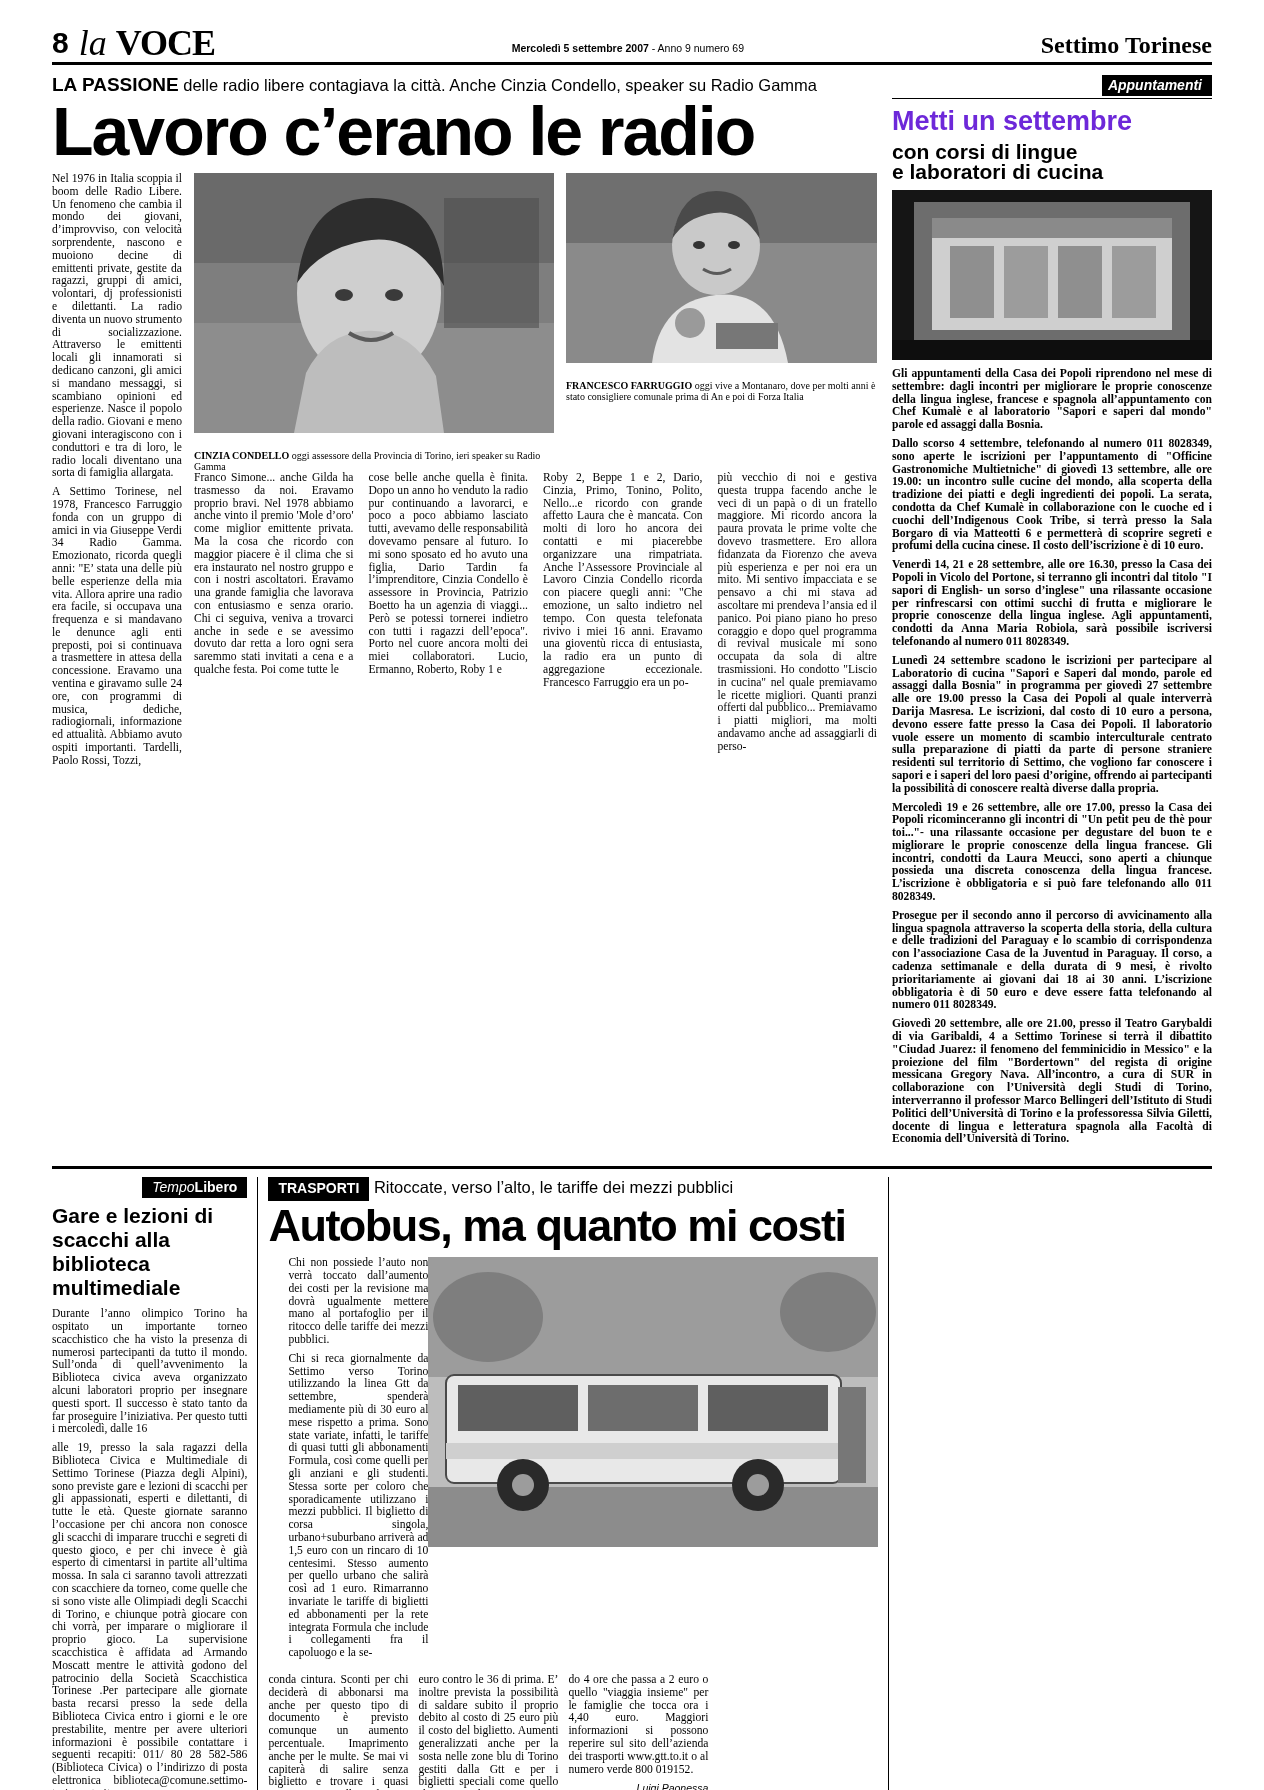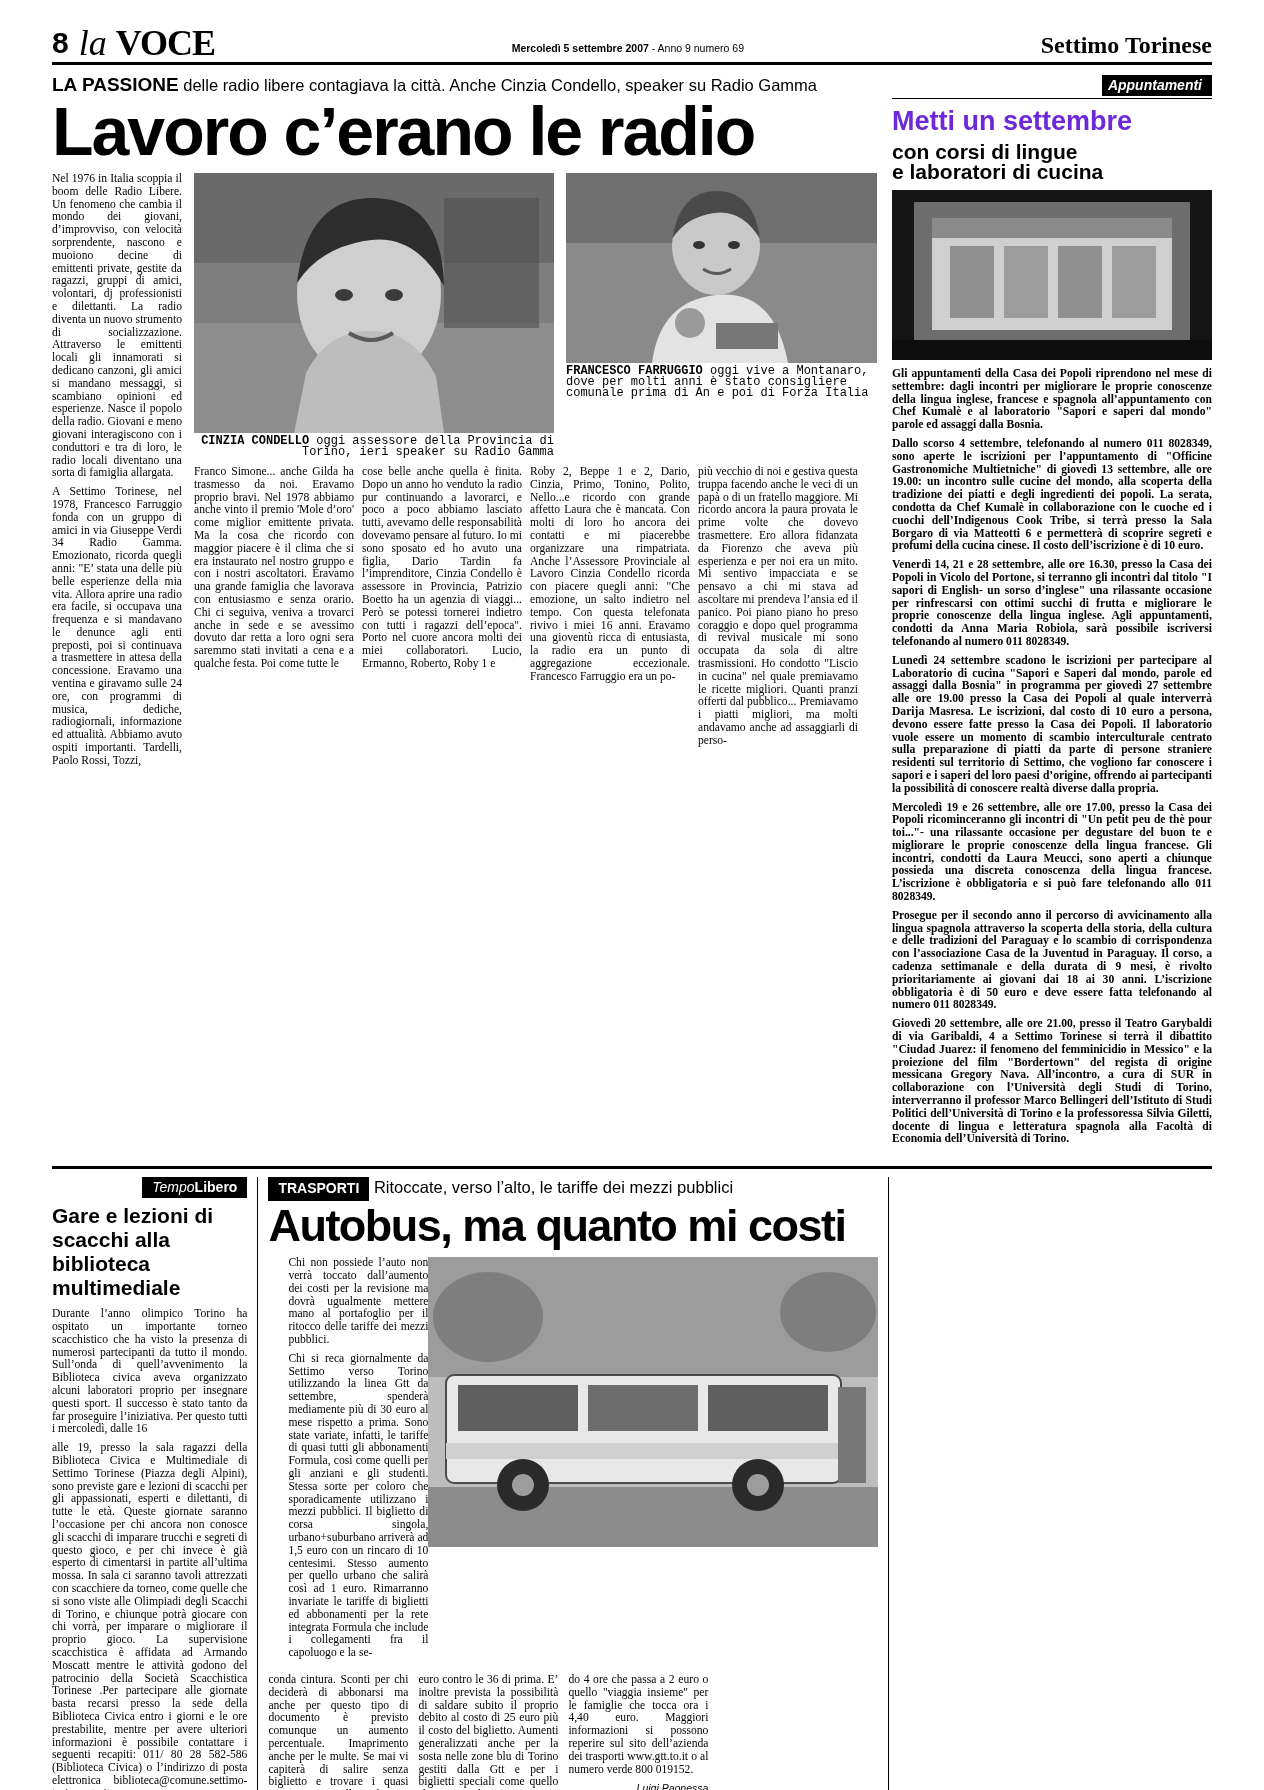--- a/index.html
+++ b/index.html
@@ -22,21 +22,21 @@
   .rightcol{width:320px;margin-left:15px;}
 
   .kicker{font-family:"Liberation Sans",sans-serif;font-size:16.5px;line-height:19px;}
   .kicker b{font-size:19px;}
   .headline{font-family:"Liberation Sans",sans-serif;font-weight:bold;font-size:68px;line-height:68px;letter-spacing:-2px;margin:2px 0 8px 0;}
   .col{font-size:11.6px;line-height:12.8px;text-align:justify;hyphens:auto;}
   .col p{margin:0 0 6px 0;}
   .w130{width:130px;}
 
   .photo{background:#b9b9b9;position:relative;overflow:hidden;}
-  .cap{font-family:Liberation Mono, monospace;font-size:12px;line-height:11px;margin-top:3px;}
+  .cap{font-family:Liberation Serif, serif;font-size:10px;line-height:11px;margin-top:17px;}
   .cap b{text-transform:uppercase;}
 
   
   .rail-tab{background:#000;color:#fff;font-family:"Liberation Sans",sans-serif;font-style:italic;font-weight:bold;font-size:14px;padding:2px 10px 3px 6px;display:inline-block;float:right;}
   .rail-title{font-family:"Liberation Sans",sans-serif;font-weight:bold;font-size:27px;line-height:29px;color:#6d28d9;margin-top:8px;}
   .rail-sub{font-family:"Liberation Sans",sans-serif;font-weight:bold;font-size:21px;line-height:20px;margin-top:6px;}
   .rail-body{font-size:11.6px;line-height:12.8px;text-align:justify;}
   .rail-body p{margin:0 0 6px 0;font-weight:bold;}
   .hr{border-top:1px solid #000;margin:6px 0;}
 
@@ -76,21 +76,21 @@
       <div style="display:flex;gap:12px;">
 
         <div class="col w130">
           <p>Nel 1976 in Italia scoppia il boom delle Radio Libere. Un fenomeno che cambia il mondo dei giovani, d’improvviso, con velocità sorprendente, nascono e muoiono decine di emittenti private, gestite da ragazzi, gruppi di amici, volontari, dj professionisti e dilettanti. La radio diventa un nuovo strumento di socializzazione. Attraverso le emittenti locali gli innamorati si dedicano canzoni, gli amici si mandano messaggi, si scambiano opinioni ed esperienze. Nasce il popolo della radio. Giovani e meno giovani interagiscono con i conduttori e tra di loro, le radio locali diventano una sorta di famiglia allargata.</p>
           <p>A Settimo Torinese, nel 1978, Francesco Farruggio fonda con un gruppo di amici in via Giuseppe Verdi 34 Radio Gamma. Emozionato, ricorda quegli anni: "E’ stata una delle più belle esperienze della mia vita. Allora aprire una radio era facile, si occupava una frequenza e si mandavano le denunce agli enti preposti, poi si continuava a trasmettere in attesa della concessione. Eravamo una ventina e giravamo sulle 24 ore, con programmi di musica, dediche, radiogiornali, informazione ed attualità. Abbiamo avuto ospiti importanti. Tardelli, Paolo Rossi, Tozzi,</p>
         </div>
 
         <div style="width:683px;">
           <div style="display:flex;gap:12px;">
 
-            <div style="width:360px;text-align:right;">
+            <div style="width:360px;">
               <div class="photo" style="height:260px;">
                 <svg width="360" height="260" viewBox="0 0 360 260">
                   <rect width="360" height="260" fill="#7e7e7e"></rect>
                   <rect x="0" y="0" width="360" height="90" fill="#6a6a6a"></rect>
                   <rect x="0" y="150" width="360" height="110" fill="#8d8d8d"></rect>
                   <ellipse cx="175" cy="120" rx="72" ry="88" fill="#cfcfcf"></ellipse>
                   <path d="M103 110 q10 -85 75 -85 q70 0 72 88 q-30 -55 -80 -45 q-45 8 -67 42z" fill="#2d2d2d"></path>
                   <path d="M112 200 q20 -40 60 -42 q45 -3 70 45 l8 57 h-150z" fill="#bdbdbd"></path>
                   <ellipse cx="150" cy="122" rx="9" ry="6" fill="#3a3a3a"></ellipse>
                   <ellipse cx="200" cy="122" rx="9" ry="6" fill="#3a3a3a"></ellipse>
@@ -113,21 +113,21 @@
                   <path d="M137 96 q14 9 28 0" stroke="#5a5a5a" stroke-width="3" fill="none"></path>
                   <path d="M86 190 q8 -62 64 -68 q58 -6 72 68z" fill="#e3e3e3"></path>
                   <circle cx="124" cy="150" r="15" fill="#9a9a9a"></circle>
                   <rect x="150" y="150" width="62" height="26" fill="#777"></rect>
                 </svg>
               </div>
               <div class="cap"><b>FRANCESCO FARRUGGIO</b><span> oggi vive a Montanaro, dove per molti anni è stato consigliere comunale prima di An e poi di Forza Italia</span></div>
             </div>
           </div>
 
-          <div style="display:flex;gap:8px;margin-top:8px;">
+          <div style="display:flex;gap:15px;margin-top:0;">
             <div class="col" style="width:160px">
                   <p>Franco Simone... anche Gilda ha trasmesso da noi. Eravamo proprio bravi. Nel 1978 abbiamo anche vinto il premio 'Mole d’oro' come miglior emittente privata. Ma la cosa che ricordo con maggior piacere è il clima che si era instaurato nel nostro gruppo e con i nostri ascoltatori. Eravamo una grande famiglia che lavorava con entusiasmo e senza orario. Chi ci seguiva, veniva a trovarci anche in sede e se avessimo dovuto dar retta a loro ogni sera saremmo stati invitati a cena e a qualche festa. Poi come tutte le</p>
                 </div>
             <div class="col" style="width:160px">
                   <p>cose belle anche quella è finita. Dopo un anno ho venduto la radio pur continuando a lavorarci, e poco a poco abbiamo lasciato tutti, avevamo delle responsabilità dovevamo pensare al futuro. Io mi sono sposato ed ho avuto una figlia, Dario Tardin fa l’imprenditore, Cinzia Condello è assessore in Provincia, Patrizio Boetto ha un agenzia di viaggi... Però se potessi tornerei indietro con tutti i ragazzi dell’epoca". Porto nel cuore ancora molti dei miei collaboratori. Lucio, Ermanno, Roberto, Roby 1 e</p>
                 </div>
             <div class="col" style="width:160px">
                   <p>Roby 2, Beppe 1 e 2, Dario, Cinzia, Primo, Tonino, Polito, Nello...e ricordo con grande affetto Laura che è mancata. Con molti di loro ho ancora dei contatti e mi piacerebbe organizzare una rimpatriata. Anche l’Assessore Provinciale al Lavoro Cinzia Condello ricorda con piacere quegli anni: "Che emozione, un salto indietro nel tempo. Con questa telefonata rivivo i miei 16 anni. Eravamo una gioventù ricca di entusiasta, la radio era un punto di aggregazione eccezionale. Francesco Farruggio era un po-</p>
                 </div>
             <div class="col" style="width:160px">

